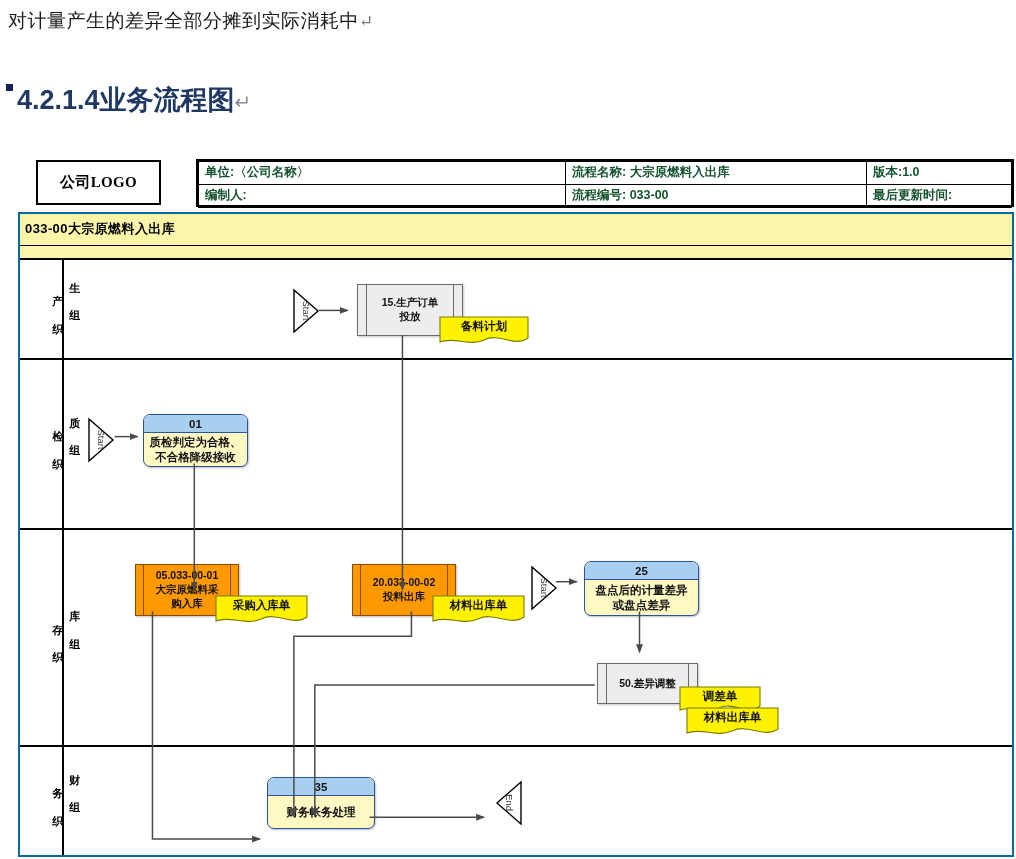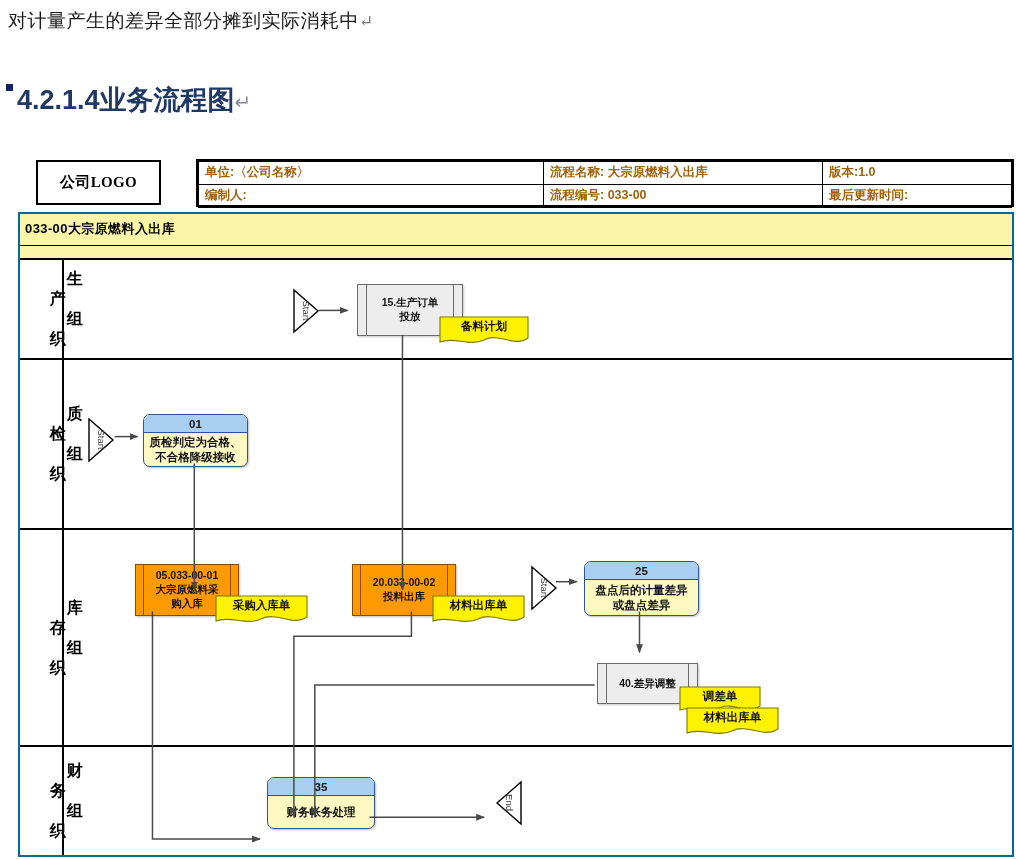--- a/index.html
+++ b/index.html
@@ -13,35 +13,35 @@
   #heading{position:absolute;left:17px;top:82px;font-family:"Liberation Sans","DejaVu Sans",sans-serif;font-size:27px;font-weight:bold;color:#1F3864;white-space:nowrap;}
   #heading .pilcrow{color:#8a8a9a;font-size:20px;font-weight:normal;}
 
   
   #hdr{position:absolute;left:36px;top:159px;width:978px;height:48px;}
   #logo-cell{position:absolute;left:0;top:1px;width:125px;height:45px;border:2px solid #000;box-sizing:border-box;display:flex;align-items:center;justify-content:center;background:#fff;}
   #logo-cell span{font-family:"Liberation Serif","DejaVu Serif",serif;font-size:15px;font-weight:bold;color:#000;letter-spacing:.3px;}
 
   #info-table{position:absolute;left:160px;top:0;width:818px;height:48px;border:2px solid #000;box-sizing:border-box;border-collapse:collapse;}
   #info-table table{border-collapse:collapse;width:100%;height:100%;table-layout:fixed;}
-  #info-table td{border:1px solid #000;font-size:12.5px;font-weight:bold;color:#a16207;padding:2px 0 3px 6px;white-space:nowrap;font-family:"Liberation Sans","DejaVu Sans",sans-serif;}
+  #info-table td{border:1px solid #000;font-size:12.5px;font-weight:bold;color:#14532d;padding:2px 22px 3px 6px;white-space:nowrap;font-family:"Liberation Sans","DejaVu Sans",sans-serif;}
   .col-a{width:338px;}
   .col-b{width:272px;}
   .col-c{width:auto;}
 
   
   #flow{position:absolute;left:18px;top:212px;width:996px;height:645px;border:2px solid #0369a1;box-sizing:border-box;background:#fff;}
   #band1{position:absolute;left:0;top:0;right:0;height:32px;background:#FAF5A8;border-bottom:1.5px solid #000;box-sizing:border-box;}
   #band1 span{position:absolute;left:5px;top:6px;font-size:13px;font-weight:bold;color:#000;letter-spacing:.4px;}
   #band2{position:absolute;left:0;top:32px;right:0;height:14px;background:#FAF5A8;border-bottom:2px solid #000;box-sizing:border-box;}
 
   .lane{position:absolute;left:0;right:0;box-sizing:border-box;}
   .lane+.lane{border-top:2px solid #000;}
   .lane-label{position:absolute;left:0;top:0;width:44px;height:100%;border-right:2px solid #000;box-sizing:border-box;display:flex;align-items:center;justify-content:center;}
-  .lane-label span{font-size:16px;font-weight:bold;color:#000;line-height:1.25;text-align:center;letter-spacing:.5px;margin-left:34px;}
+  .lane-label span{font-size:11px;font-weight:bold;color:#000;line-height:1.25;text-align:center;letter-spacing:.5px;margin-left:34px;}
   .lane-body{position:absolute;left:44px;right:0;top:0;bottom:0;}
 
   
   .node{position:absolute;box-sizing:border-box;}
 
   
   .blue-node{border:1.4px solid #2F5597;border-radius:7px;background:#fef9c3;overflow:hidden;box-shadow:1px 1px 2px rgba(0,0,0,.25);}
   .blue-node .nh{height:17px;border-bottom:1.3px solid #2F5597;display:flex;align-items:center;justify-content:center;font-size:11.5px;font-weight:bold;color:#111;background:#A9CFF0;}
   .blue-node .nb{display:flex;align-items:center;justify-content:center;height:calc(100% - 18px);font-size:11.5px;font-weight:bold;color:#111;line-height:1.25;text-align:center;padding:0 3px;}
 
@@ -225,21 +225,21 @@
             <span>盘点后的计量差异</span><br>
             <span>或盘点差异</span>
           </div>
         </div>
       </div>
 
       <div class="node gray-node" style="left:533px;top:133px;width:101px;height:41px;">
         <div class="bar-l"></div>
         <div class="bar-r"></div>
         <div class="txt">
-          <span>40.差异调整</span>
+          <span>50.差异调整</span>
         </div>
       </div>
 
       <div class="doc-note" style="left:615px;top:156px;width:82px;height:30px;">
         <svg viewBox="0 0 82 30" preserveAspectRatio="none">
           <path d="M1,1 H81 V20 C68,30 54,15 40,22 C27,29 14,19 1,24 Z" fill="#FFF200" stroke="#7a7a00" stroke-width="1.1"></path>
         </svg>
         <div class="dt">调差单</div>
       </div>
 

